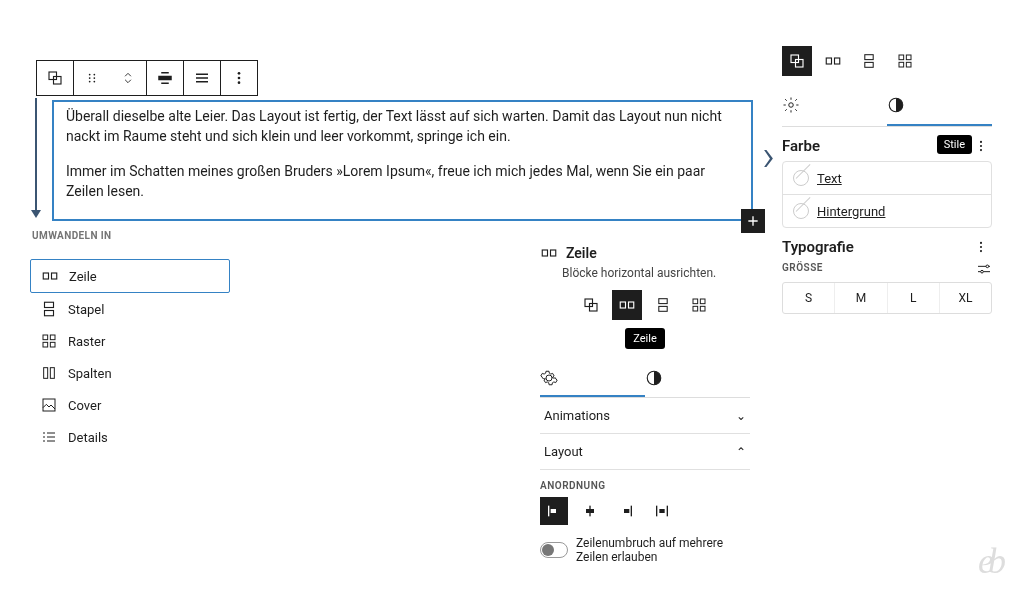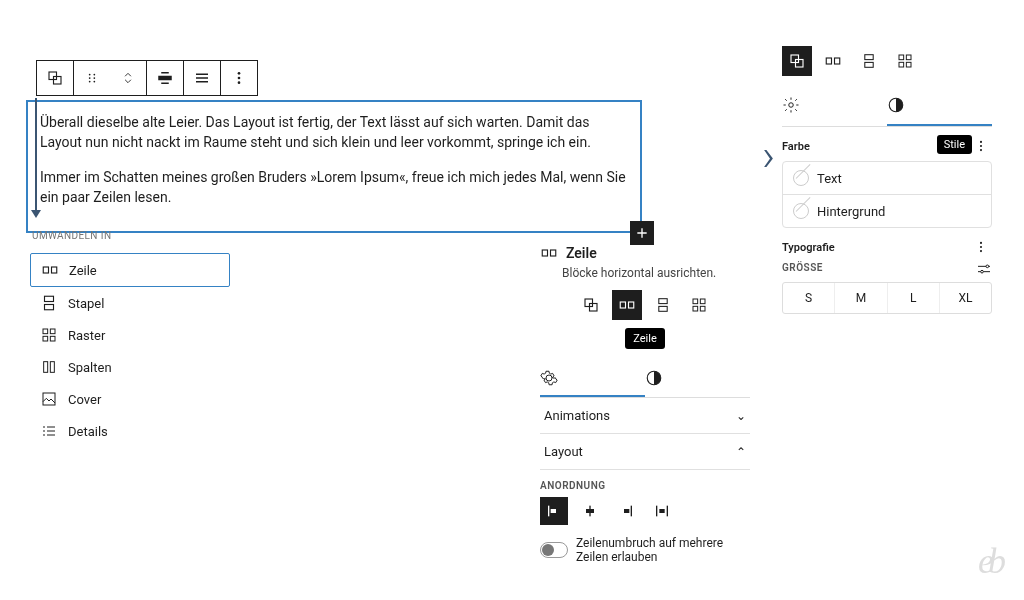--- a/index.html
+++ b/index.html
@@ -8,33 +8,33 @@
 
   
   .toolbar { position: absolute; left: 36px; top: 60px; display: flex; border: 1px solid #1e1e1e; height: 36px; }
   .toolbar .tb-btn { width: 36px; height: 34px; display: flex; align-items: center; justify-content: center; border-right: 1px solid #1e1e1e; cursor: pointer; }
   .toolbar .tb-btn:last-child { border-right: none; }
   .toolbar .tb-seg { display: flex; border-right: 1px solid #1e1e1e; }
   .toolbar .tb-seg:last-child { border-right: none; }
   .toolbar .tb-seg .tb-btn { border-right: none; }
 
   
-  .block { position: absolute; left: 26px; top: 100px; width: 616px; border: 2px solid #3582c4; padding: 10px 12px; }
+  .block { position: absolute; left: 52px; top: 100px; width: 701px; border: 2px solid #3582c4; padding: 4px 12px; }
   .block p { font-size: 14px; line-height: 1.45; margin-bottom: 14px; }
   .block p:last-child { margin-bottom: 0; }
   .block .add-btn { position: absolute; right: -14px; bottom: -14px; width: 24px; height: 24px; background: #1e1e1e; color: #fff; display: flex; align-items: center; justify-content: center; font-size: 16px; cursor: pointer; }
 
   
   .arrow-down { position: absolute; left: 35px; top: 98px; width: 2px; height: 118px; background: #3b5572; }
   .arrow-down::after { content: ""; position: absolute; bottom: -2px; left: -4px; border-left: 5px solid transparent; border-right: 5px solid transparent; border-top: 8px solid #3b5572; }
   .arrow-right { position: absolute; left: 762px; top: 130px; font-size: 44px; color: #3b5572; font-weight: 300; }
 
   
   .transform { position: absolute; left: 30px; top: 230px; width: 200px; }
-  .transform .label { font-size: 10px; letter-spacing: 0.4px; color: #757575; text-transform: uppercase; margin-bottom: 12px; padding-left: 2px; }
+  .transform .label { font-size: 10px; letter-spacing: 0.4px; color: #757575; text-transform: uppercase; margin-bottom: 18px; padding-left: 2px; font-weight: bold; }
   .transform .item { display: flex; align-items: center; gap: 10px; padding: 7px 10px; cursor: pointer; font-size: 13px; }
   .transform .item.selected { border: 1.5px solid #3582c4; border-radius: 2px; }
   .ticon { width: 18px; height: 18px; display: flex; align-items: center; justify-content: center; }
 
   
   .pop-mid { position: absolute; left: 540px; top: 244px; width: 210px; }
   .pop-mid .hdr { display: flex; align-items: center; gap: 8px; font-weight: 600; font-size: 14px; margin-bottom: 4px; }
   .pop-mid .sub { font-size: 12px; color: #444; margin-bottom: 10px; padding-left: 22px; }
   .pop-mid .variants { display: flex; gap: 6px; justify-content: center; margin: 6px 0 6px; }
   .vbtn { width: 30px; height: 30px; display: flex; align-items: center; justify-content: center; cursor: pointer; }
@@ -58,23 +58,23 @@
   
   .side { position: absolute; right: 32px; top: 36px; width: 210px; }
   .side .hdr { display: flex; align-items: flex-start; gap: 10px; }
   .side .hdr .title { font-weight: 600; font-size: 14px; }
   .side .hdr .sub { font-size: 12px; color: #444; margin-top: 2px; }
   .side .variants { display: flex; gap: 6px; margin: 10px 0 10px; }
   .tabs-side { display: flex; border-bottom: 1px solid #ddd; margin-top: 6px; position: relative; }
   .tabs-side .tab { flex: 1; text-align: center; padding: 10px 0; cursor: pointer; }
   .tabs-side .tab.active { border-bottom: 2px solid #3582c4; }
   .side .sect { margin-top: 10px; }
-  .side .sect-hdr { display: flex; align-items: center; justify-content: space-between; font-weight: 600; font-size: 11px; margin-bottom: 6px; }
+  .side .sect-hdr { display: flex; align-items: center; justify-content: space-between; font-weight: 600; font-size: 15px; margin-bottom: 6px; }
   .color-list { border: 1px solid #e0e0e0; border-radius: 4px; }
-  .color-item { display: flex; align-items: center; gap: 8px; padding: 8px 10px; border-bottom: 1px solid #e0e0e0; cursor: pointer; font-size: 13px; }
+  .color-item { display: flex; align-items: center; gap: 8px; padding: 8px 10px; border-bottom: 1px solid #e0e0e0; cursor: pointer; font-size: 13px; text-decoration: underline; }
   .color-item:last-child { border-bottom: none; }
   .swatch { width: 16px; height: 16px; border-radius: 50%; border: 1px solid #ccc; position: relative; }
   .swatch::after { content: ""; position: absolute; left: 2px; top: 7px; width: 20px; height: 1px; background: #ccc; transform: rotate(-45deg); transform-origin: left; }
   .sizes { display: flex; border: 1px solid #ddd; border-radius: 3px; }
   .sizes .s { flex: 1; text-align: center; padding: 8px 0; cursor: pointer; font-size: 12px; border-right: 1px solid #eee; }
   .sizes .s:last-child { border-right: none; }
   .dots { cursor: pointer; padding: 2px 4px; }
   .side .stile-tip { position: absolute; right: 20px; top: -2px; background: #000; color: #fff; font-size: 11px; padding: 3px 7px; border-radius: 3px; }
 
   .logo { position: absolute; right: 24px; bottom: 18px; color: #ddd; font-size: 36px; font-family: Georgia, serif; font-style: italic; letter-spacing: -6px; }

